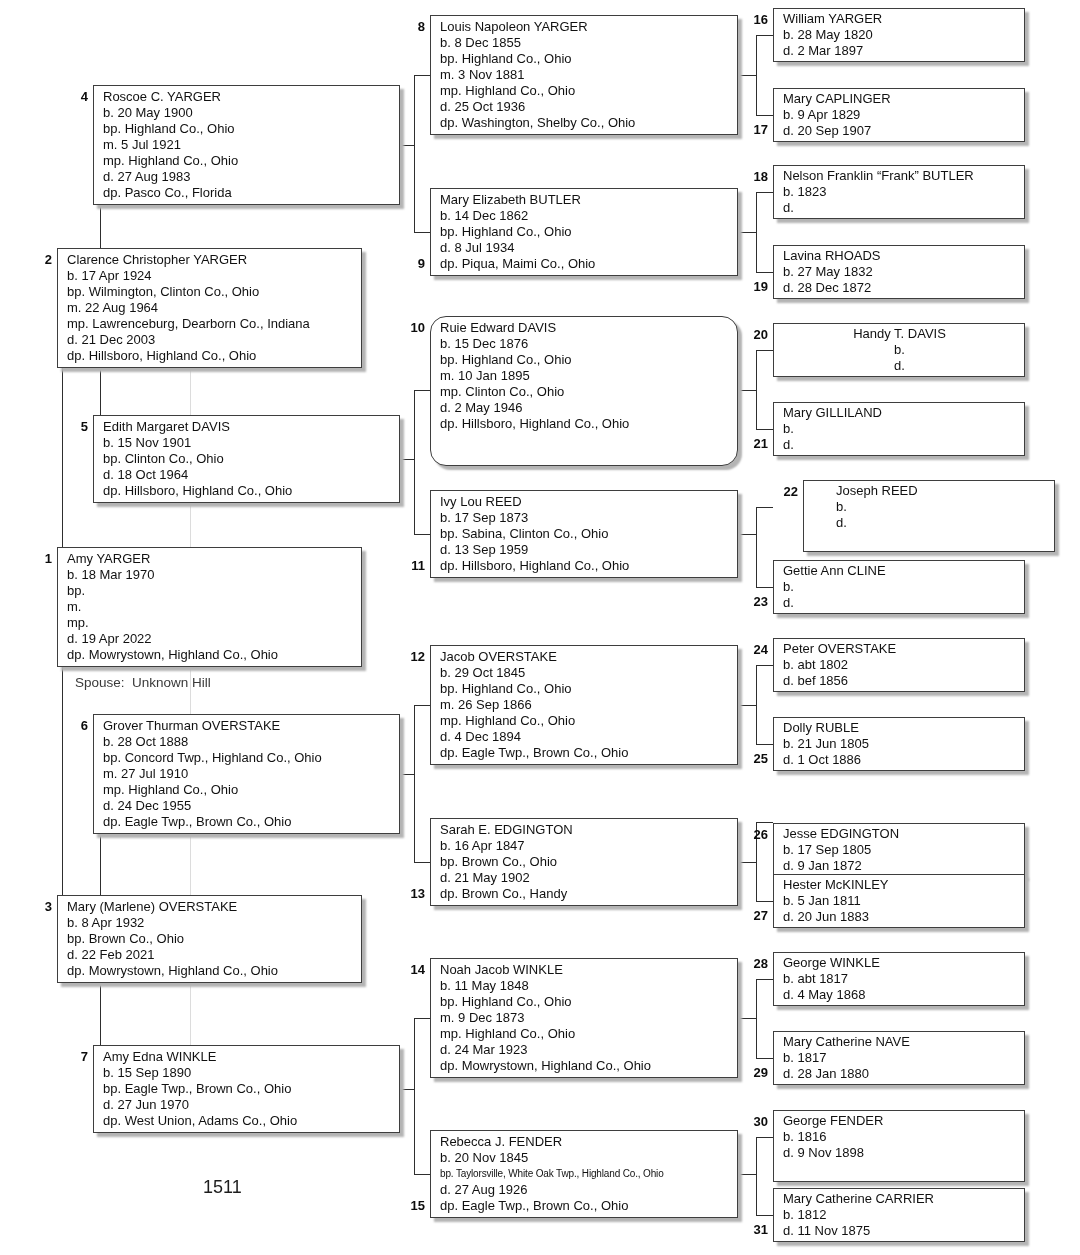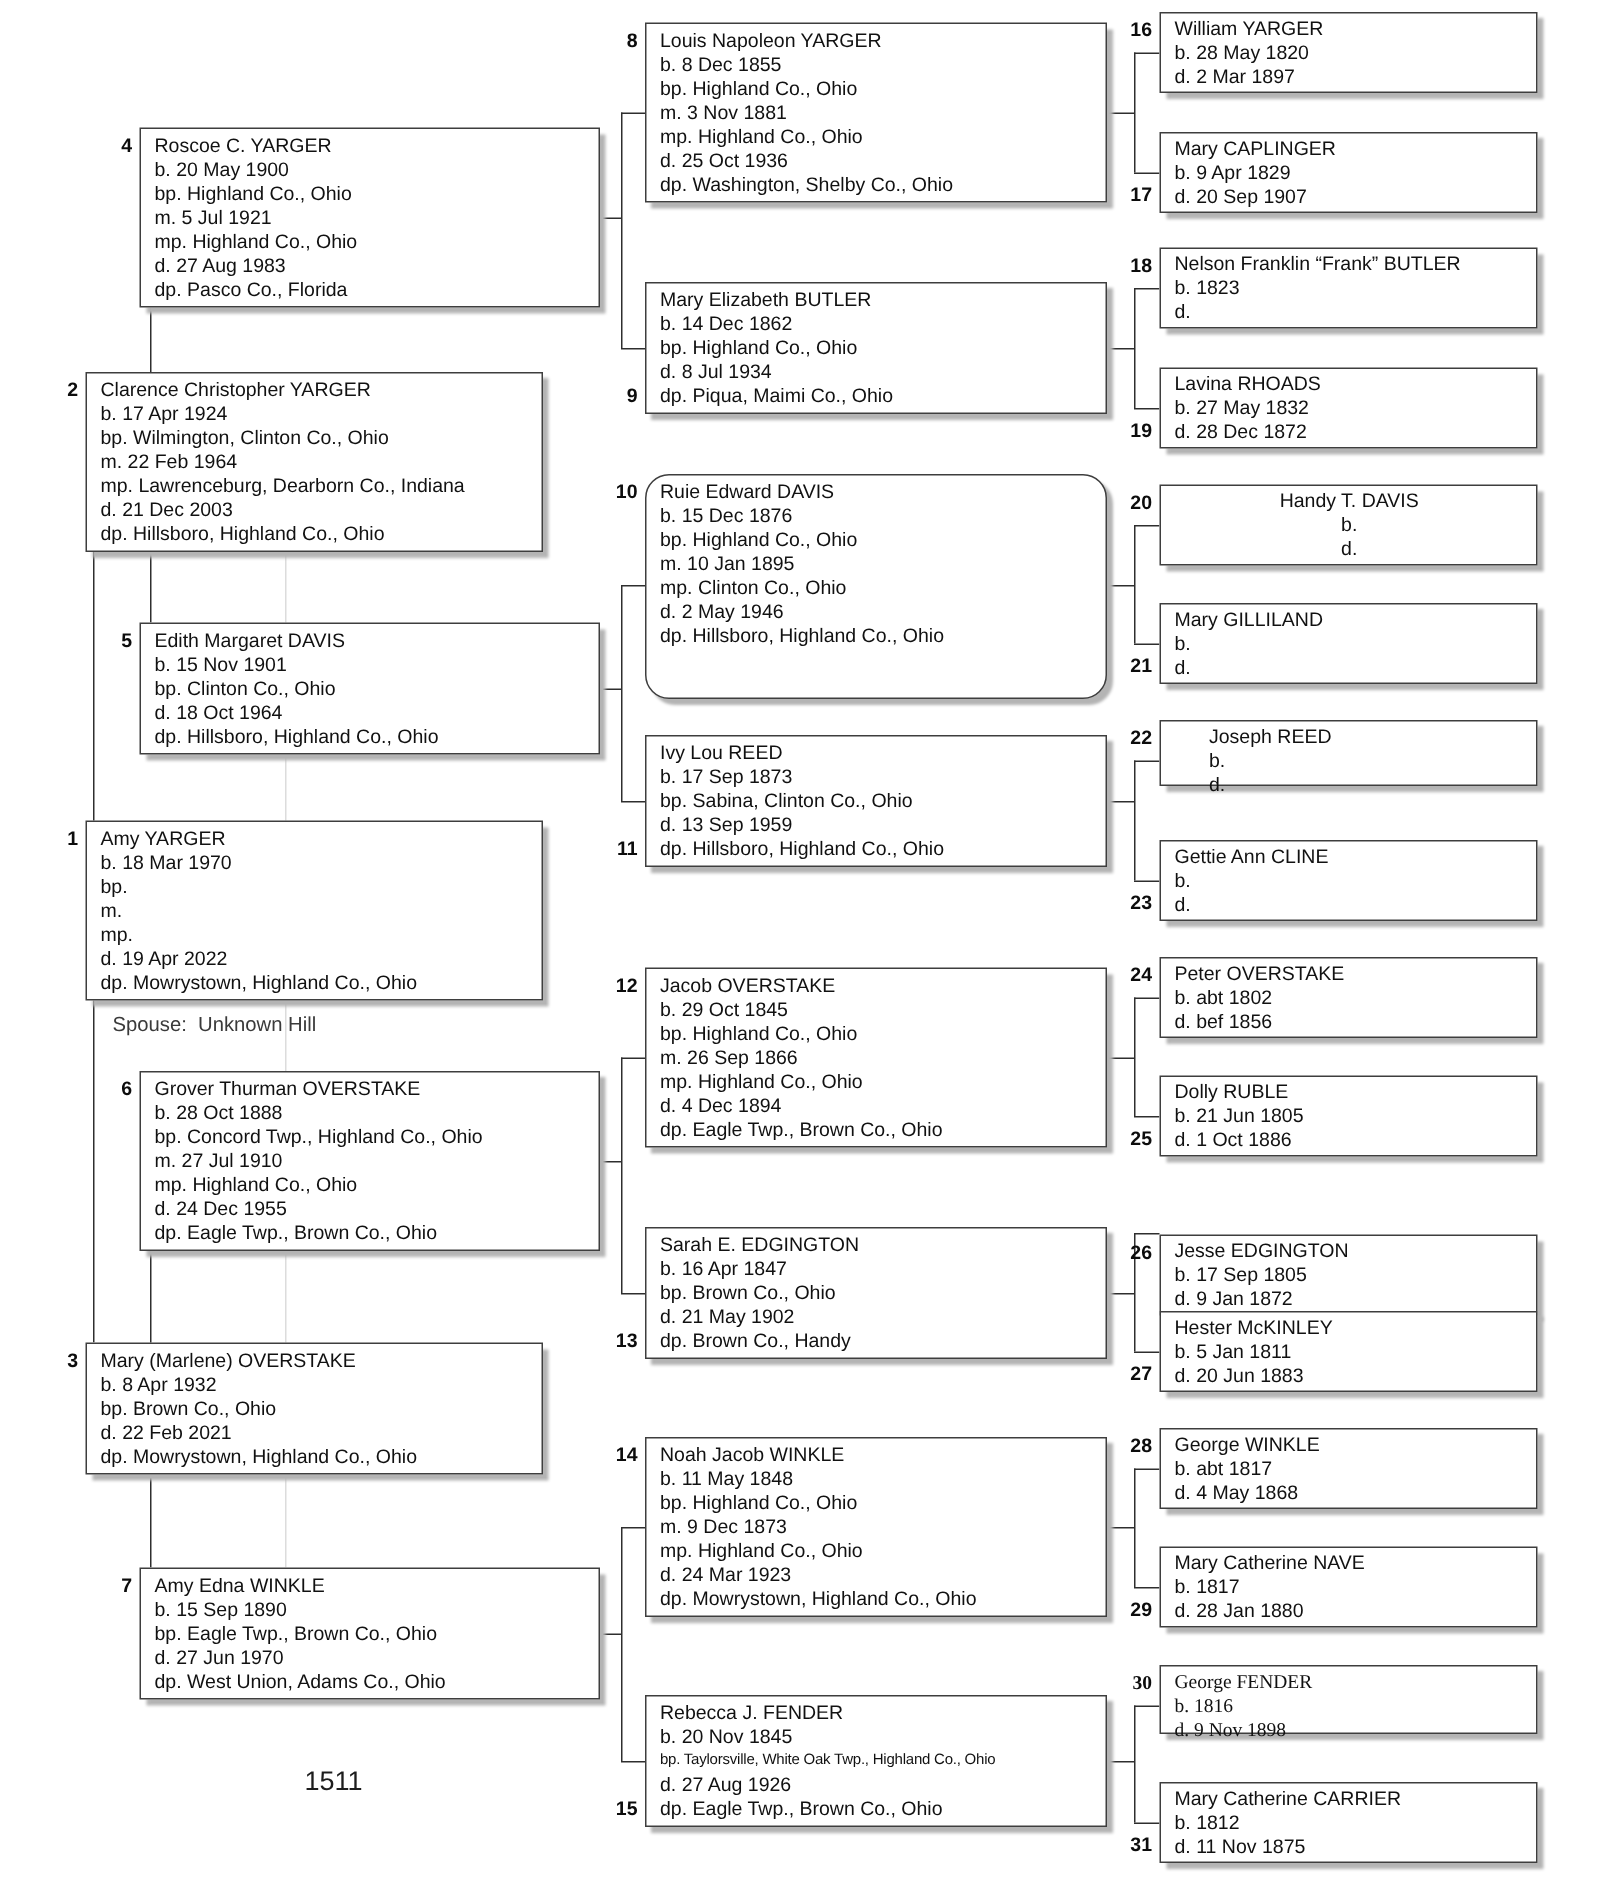--- a/index.html
+++ b/index.html
@@ -101,21 +101,21 @@
         <div class="txt">m.</div>
         <div class="txt">mp.</div>
         <div class="txt">d. 19 Apr 2022</div>
         <div class="txt">dp. Mowrystown, Highland Co., Ohio</div>
       </div>
       <div class="pbox lines7" style="left: 57px; top: 248px; width: 305px; height: 120px;">
         <span class="num num-top">2</span>
         <div class="txt">Clarence Christopher YARGER</div>
         <div class="txt">b. 17 Apr 1924</div>
         <div class="txt">bp. Wilmington, Clinton Co., Ohio</div>
-        <div class="txt">m. 22 Feb 1964</div>
+        <div class="txt">m. 22 Aug 1964</div>
         <div class="txt">mp. Lawrenceburg, Dearborn Co., Indiana</div>
         <div class="txt">d. 21 Dec 2003</div>
         <div class="txt">dp. Hillsboro, Highland Co., Ohio</div>
       </div>
       <div class="pbox lines5" style="left: 57px; top: 895px; width: 305px; height: 88px;">
         <span class="num num-top">3</span>
         <div class="txt">Mary (Marlene) OVERSTAKE</div>
         <div class="txt">b. 8 Apr 1932</div>
         <div class="txt">bp. Brown Co., Ohio</div>
         <div class="txt">d. 22 Feb 2021</div>
@@ -258,21 +258,21 @@
         <div class="txt">Handy T. DAVIS</div>
         <div class="txt">b.</div>
         <div class="txt">d.</div>
       </div>
       <div class="pbox lines3" style="left: 773px; top: 402px; width: 252px; height: 54px;">
         <span class="num num-bottom">21</span>
         <div class="txt">Mary GILLILAND</div>
         <div class="txt">b.</div>
         <div class="txt">d.</div>
       </div>
-      <div class="pbox lines3" style="left: 773px; top: 480px; width: 252px; height: 44px; padding-left: 32px;">
+      <div class="pbox lines3" style="left: 803px; top: 480px; width: 252px; height: 72px; padding-left: 32px;">
         <span class="num num-top">22</span>
         <div class="txt">Joseph REED</div>
         <div class="txt">b.</div>
         <div class="txt">d.</div>
       </div>
       <div class="pbox lines3" style="left: 773px; top: 560px; width: 252px; height: 54px;">
         <span class="num num-bottom">23</span>
         <div class="txt">Gettie Ann CLINE</div>
         <div class="txt">b.</div>
         <div class="txt">d.</div>
@@ -306,21 +306,21 @@
         <div class="txt">George WINKLE</div>
         <div class="txt">b. abt 1817</div>
         <div class="txt">d. 4 May 1868</div>
       </div>
       <div class="pbox lines3" style="left: 773px; top: 1031px; width: 252px; height: 54px;">
         <span class="num num-bottom">29</span>
         <div class="txt">Mary Catherine NAVE</div>
         <div class="txt">b. 1817</div>
         <div class="txt">d. 28 Jan 1880</div>
       </div>
-      <div class="pbox lines3" style="left: 773px; top: 1110px; width: 252px; height: 46px; font-family: Liberation Serif, serif;">
+      <div class="pbox lines3" style="left: 773px; top: 1110px; width: 252px; height: 72px;">
         <span class="num num-top">30</span>
         <div class="txt">George FENDER</div>
         <div class="txt">b. 1816</div>
         <div class="txt">d. 9 Nov 1898</div>
       </div>
       <div class="pbox lines3" style="left: 773px; top: 1188px; width: 252px; height: 54px;">
         <span class="num num-bottom">31</span>
         <div class="txt">Mary Catherine CARRIER</div>
         <div class="txt">b. 1812</div>
         <div class="txt">d. 11 Nov 1875</div>

